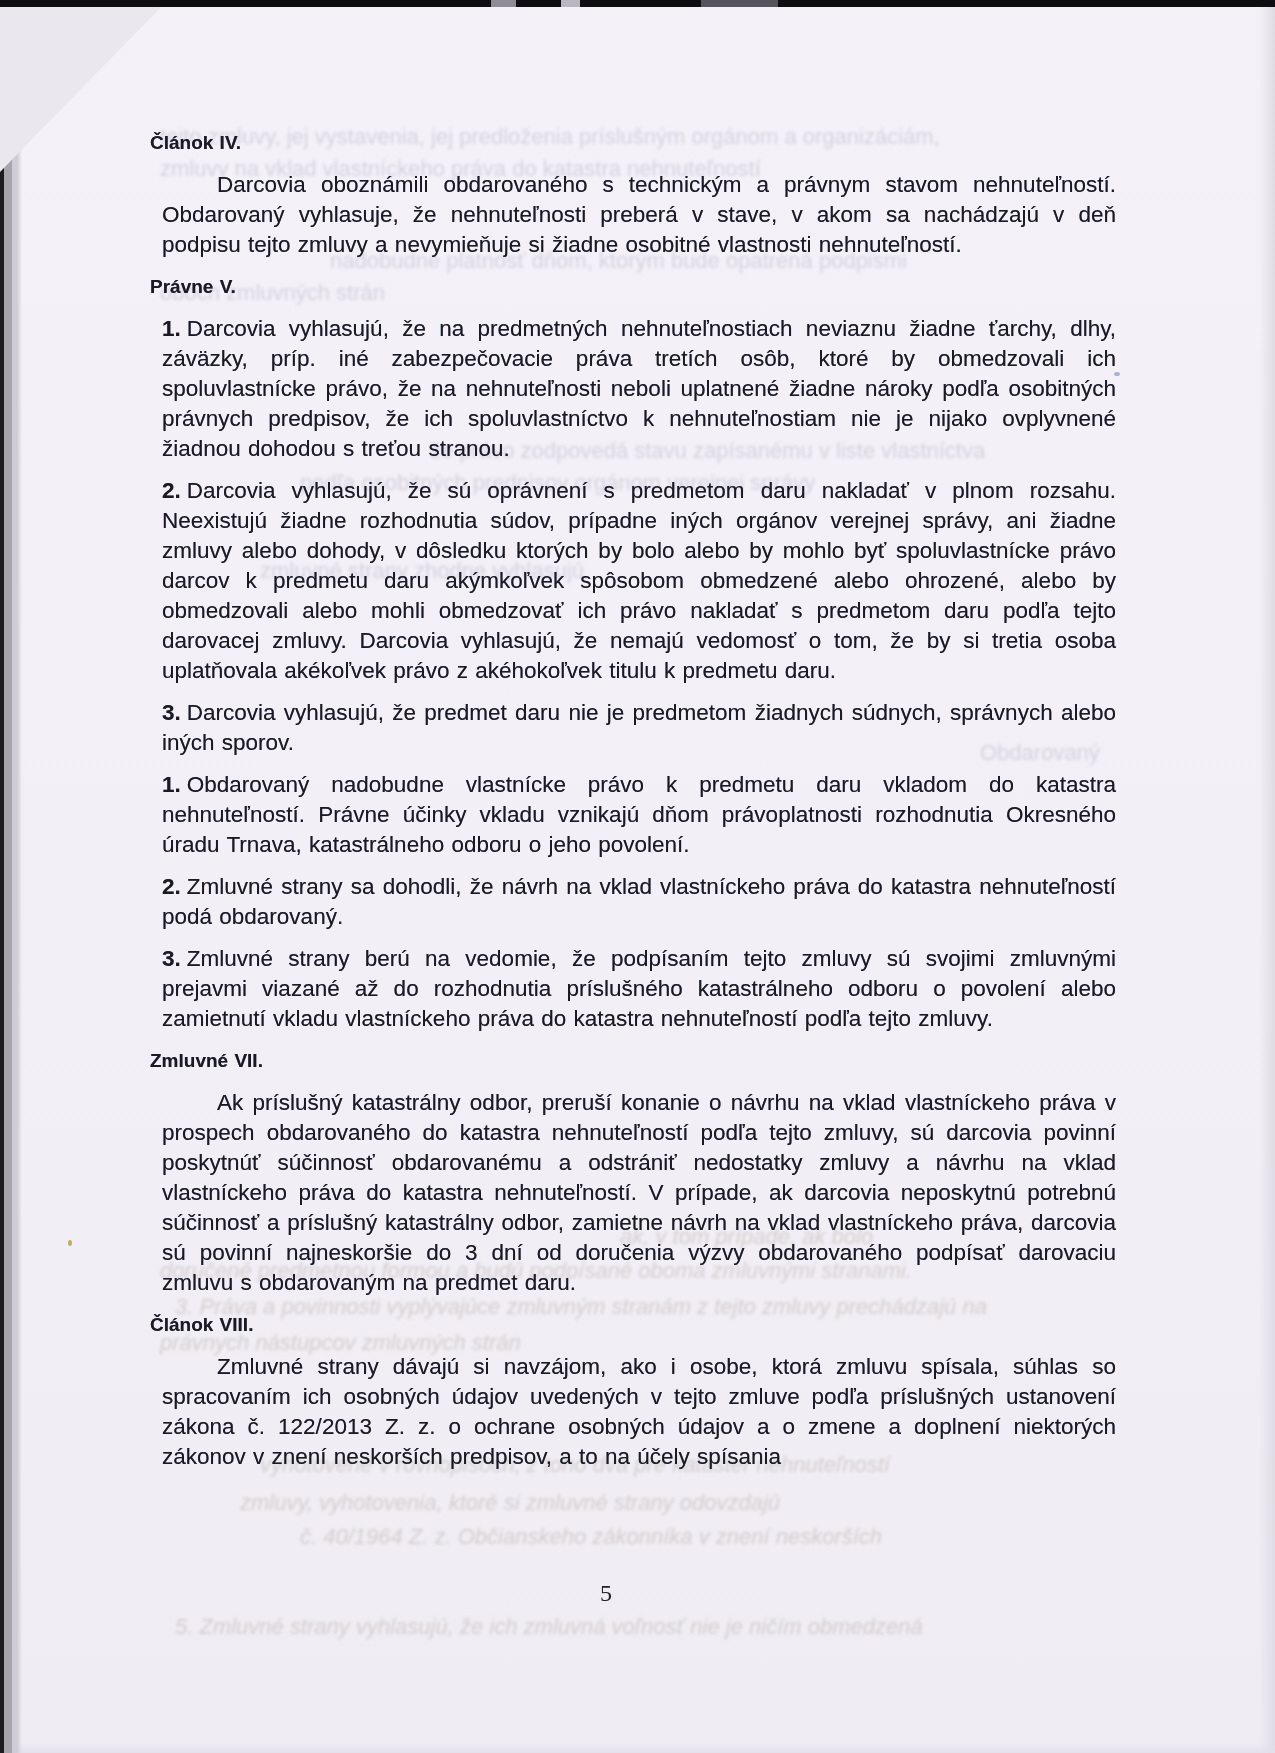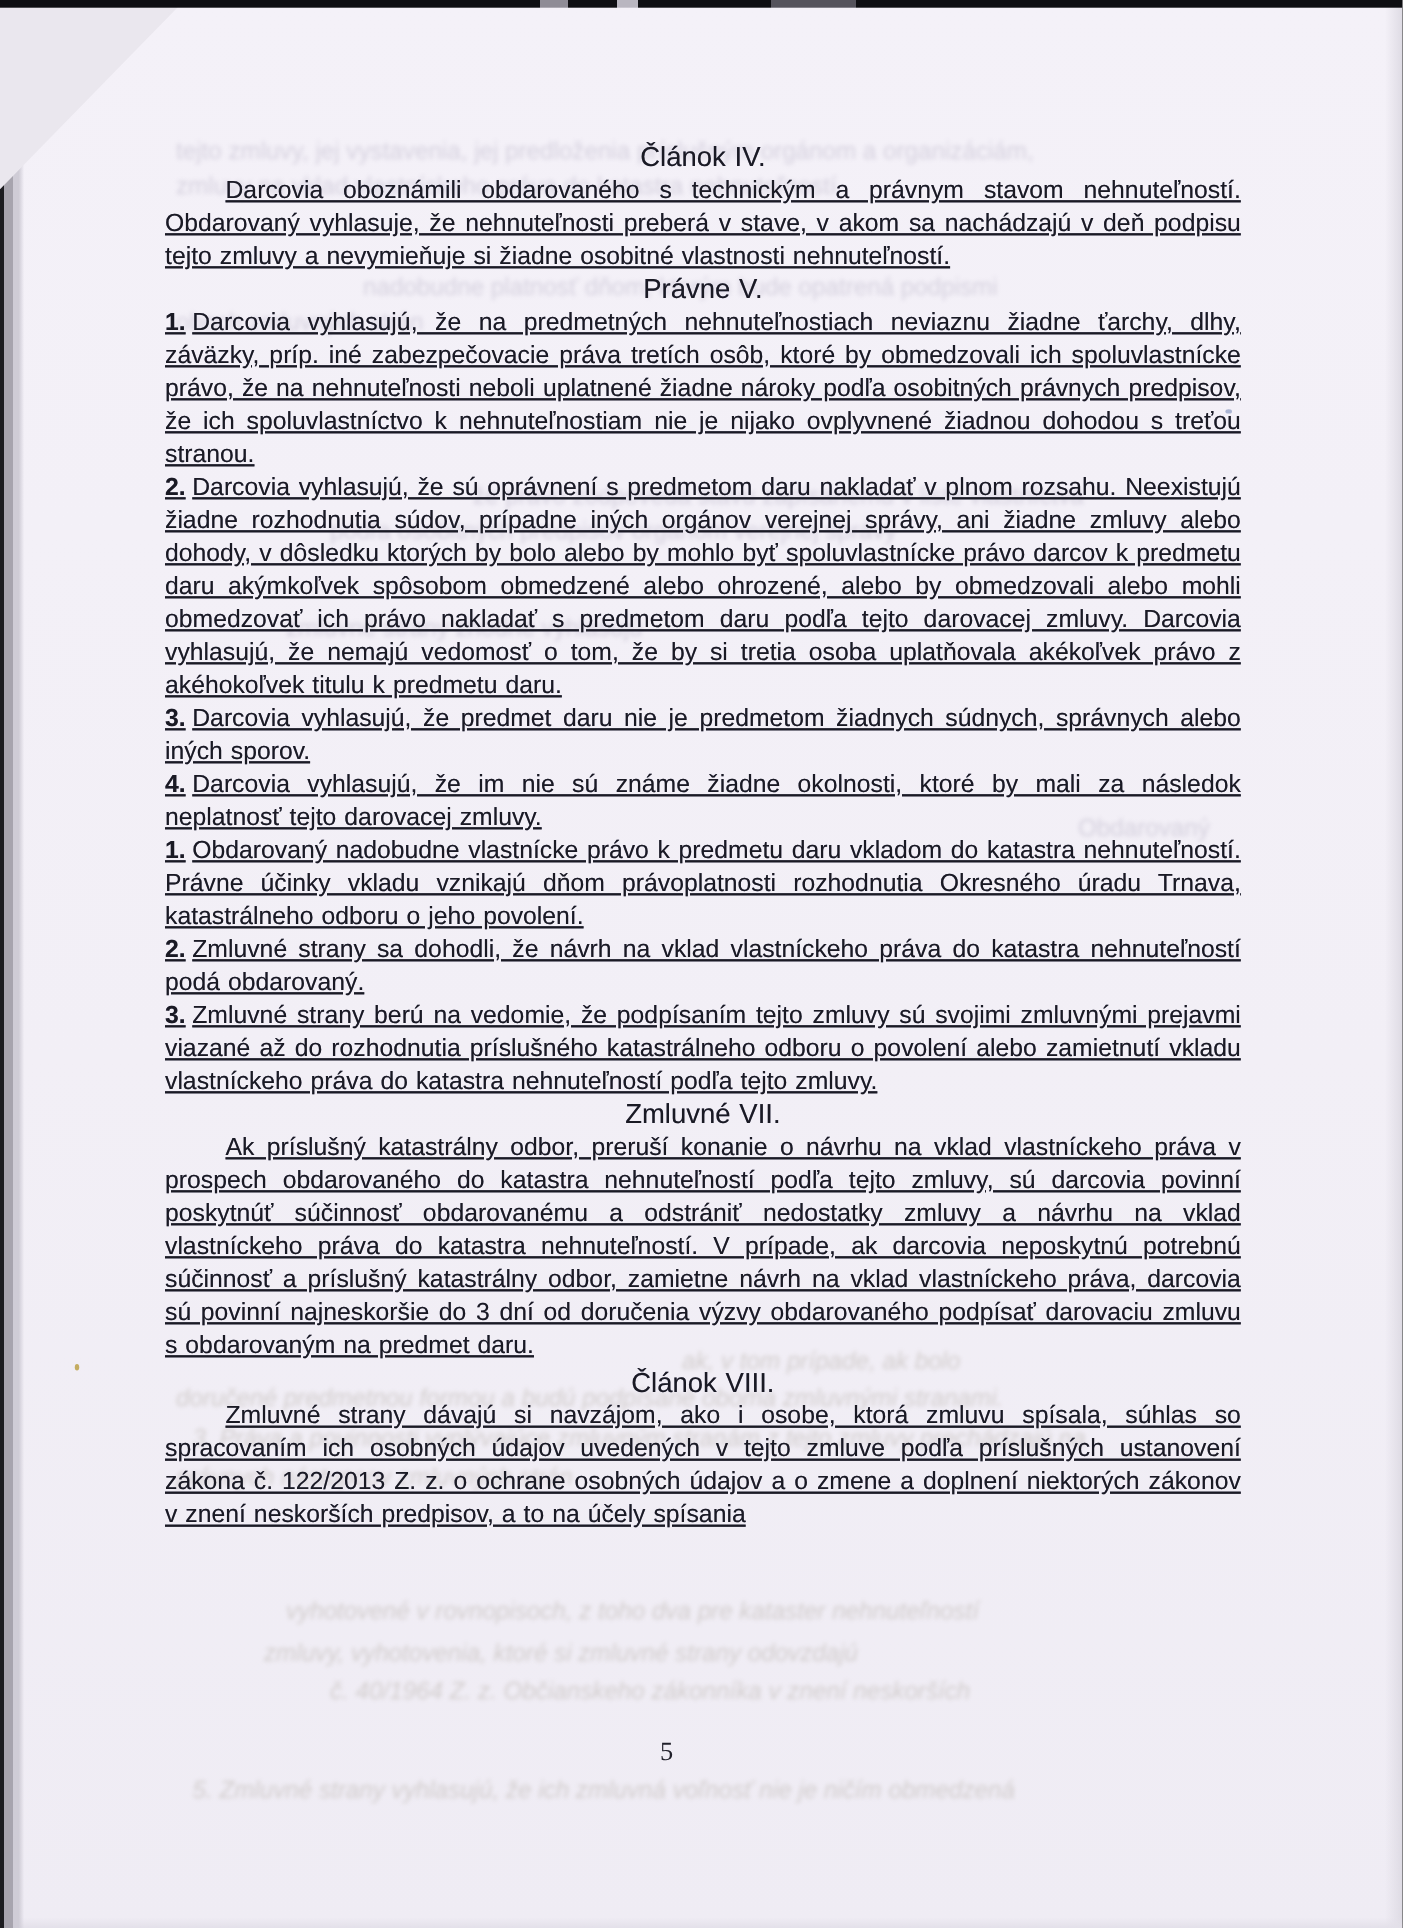--- a/index.html
+++ b/index.html
@@ -48,23 +48,23 @@
     color:#9b94ae;opacity:.33;filter:blur(1.7px);transform:scale(1,1.02);
   }
   .ghost.it{font-style:italic;color:#a29a8e;opacity:.38;}
   
   .doc{
     position:absolute;left:150px;top:128px;width:978px;z-index:2;
     color:#1a1a24;font-size:22.5px;line-height:30px;text-align:justify;word-spacing:1px;
     text-shadow:0 0 .4px rgba(35,35,75,.55);
   }
   .art-heading{
-    font-size:25px;font-weight:normal;text-align:center;margin:0;line-height:30px;
+    font-size:19px;font-weight:bold;margin:0;line-height:30px;
   }
-  .para{margin:0;text-decoration:underline;}
+  .para{margin:12px;}
   .para.indent{text-indent:55px;}
   .pnum{font-weight:bold;margin-right:6px;}
   .page-number{
     position:absolute;left:0;top:1580px;width:1212px;text-align:center;z-index:2;
     font-family:"Liberation Serif",serif;font-size:24px;color:#20202a;
   }
 </style>
 </head>
 <body>
 
@@ -91,21 +91,20 @@
   <main class="doc" id="doc">
       <section>
         <h2 class="art-heading">Článok IV.</h2>
         <p class="para indent">Darcovia oboznámili obdarovaného s technickým a právnym stavom nehnuteľností. Obdarovaný vyhlasuje, že nehnuteľnosti preberá v stave, v akom sa nachádzajú v deň podpisu tejto zmluvy a nevymieňuje si žiadne osobitné vlastnosti nehnuteľností.</p>
       </section>
       <section>
         <h2 class="art-heading">Právne V.</h2>
         <p class="para"><b class="pnum">1.</b><span>Darcovia vyhlasujú, že na predmetných nehnuteľnostiach neviaznu žiadne ťarchy, dlhy, záväzky, príp. iné zabezpečovacie práva tretích osôb, ktoré by obmedzovali ich spoluvlastnícke právo, že na nehnuteľnosti neboli uplatnené žiadne nároky podľa osobitných právnych predpisov, že ich spoluvlastníctvo k nehnuteľnostiam nie je nijako ovplyvnené žiadnou dohodou s treťou stranou.</span></p>
         <p class="para"><b class="pnum">2.</b><span>Darcovia vyhlasujú, že sú oprávnení s predmetom daru nakladať v plnom rozsahu. Neexistujú žiadne rozhodnutia súdov, prípadne iných orgánov verejnej správy, ani žiadne zmluvy alebo dohody, v dôsledku ktorých by bolo alebo by mohlo byť spoluvlastnícke právo darcov k predmetu daru akýmkoľvek spôsobom obmedzené alebo ohrozené, alebo by obmedzovali alebo mohli obmedzovať ich právo nakladať s predmetom daru podľa tejto darovacej zmluvy. Darcovia vyhlasujú, že nemajú vedomosť o tom, že by si tretia osoba uplatňovala akékoľvek právo z akéhokoľvek titulu k predmetu daru.</span></p>
         <p class="para"><b class="pnum">3.</b><span>Darcovia vyhlasujú, že predmet daru nie je predmetom žiadnych súdnych, správnych alebo iných sporov.</span></p>
-        <p class="para"><b class="pnum">4.</b><span>Darcovia vyhlasujú, že im nie sú známe žiadne okolnosti, ktoré by mali za následok neplatnosť tejto darovacej zmluvy.</span></p>
       </section>
       <section>
         <p class="para"><b class="pnum">1.</b><span>Obdarovaný nadobudne vlastnícke právo k predmetu daru vkladom do katastra nehnuteľností. Právne účinky vkladu vznikajú dňom právoplatnosti rozhodnutia Okresného úradu Trnava, katastrálneho odboru o jeho povolení.</span></p>
         <p class="para"><b class="pnum">2.</b><span>Zmluvné strany sa dohodli, že návrh na vklad vlastníckeho práva do katastra nehnuteľností podá obdarovaný.</span></p>
         <p class="para"><b class="pnum">3.</b><span>Zmluvné strany berú na vedomie, že podpísaním tejto zmluvy sú svojimi zmluvnými prejavmi viazané až do rozhodnutia príslušného katastrálneho odboru o povolení alebo zamietnutí vkladu vlastníckeho práva do katastra nehnuteľností podľa tejto zmluvy.</span></p>
       </section>
       <section>
         <h2 class="art-heading">Zmluvné VII.</h2>
         <p class="para indent">Ak príslušný katastrálny odbor, preruší konanie o návrhu na vklad vlastníckeho práva v prospech obdarovaného do katastra nehnuteľností podľa tejto zmluvy, sú darcovia povinní poskytnúť súčinnosť obdarovanému a odstrániť nedostatky zmluvy a návrhu na vklad vlastníckeho práva do katastra nehnuteľností. V prípade, ak darcovia neposkytnú potrebnú súčinnosť a príslušný katastrálny odbor, zamietne návrh na vklad vlastníckeho práva, darcovia sú povinní najneskoršie do 3 dní od doručenia výzvy obdarovaného podpísať darovaciu zmluvu s obdarovaným na predmet daru.</p>
       </section>

